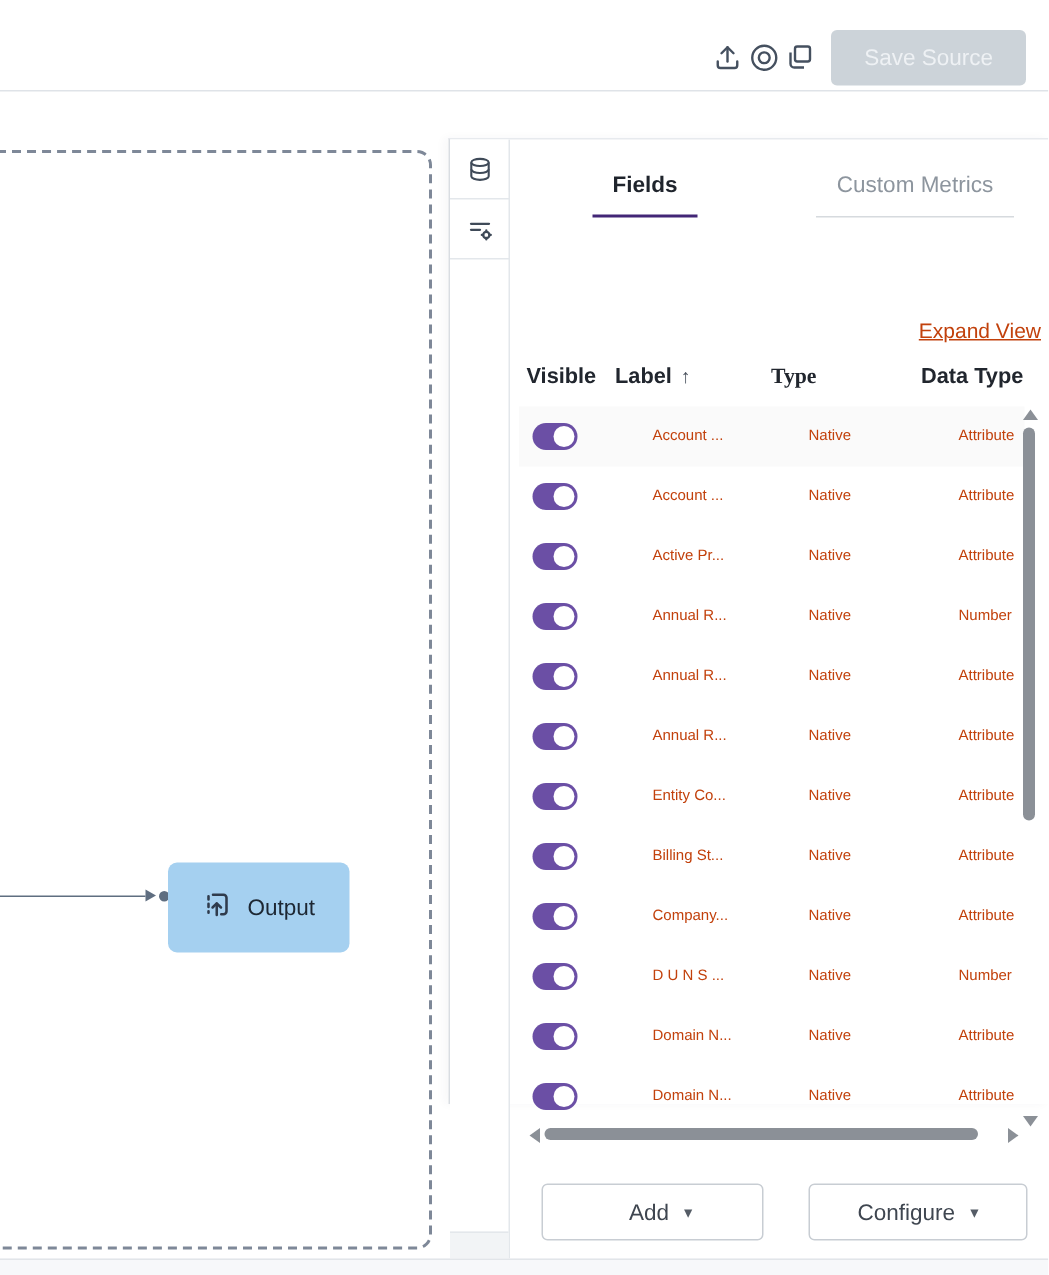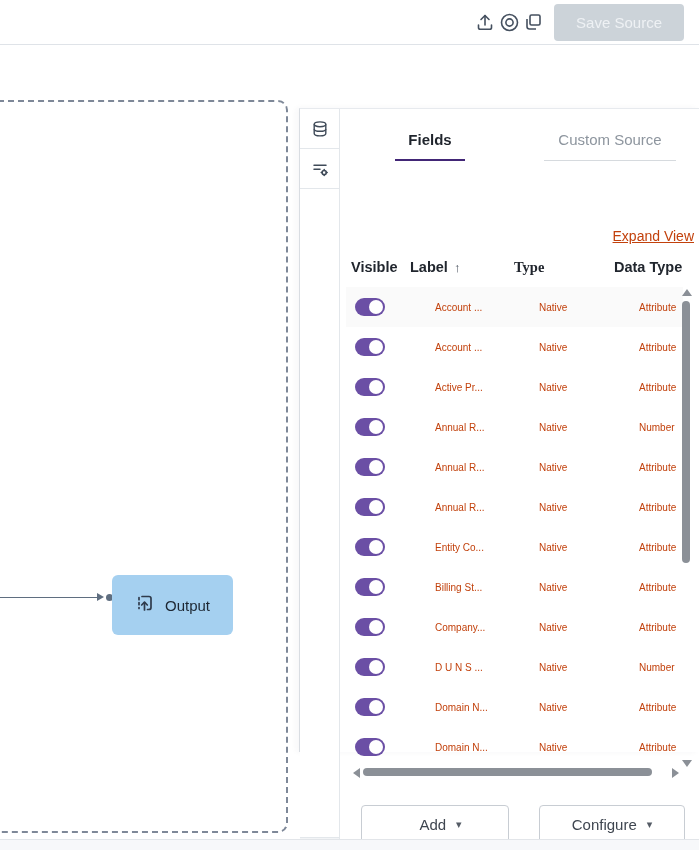--- a/index.html
+++ b/index.html
@@ -1,21 +1,21 @@
 <!DOCTYPE html>
 <html><head>
 <meta charset="utf-8">
 <style>
   * { margin:0; padding:0; box-sizing:border-box; }
   html,body { background:#fff; }
   body { font-family:"Liberation Sans","DejaVu Sans",sans-serif; }
   #app { position:relative; width:699px; height:850px; background:#fff; overflow:hidden; }
 
   
-  .topbar { position:absolute; top:0; left:0; width:699px; height:45px; background:#fff;
+  .topbar { position:absolute; top:16px; left:0; width:699px; height:45px; background:#fff;
             border-bottom:1px solid #dfe3e8; display:flex; align-items:center; justify-content:flex-end; gap:2px; padding-right:15px; }
   .tb-icon { width:22px; height:22px; display:flex; align-items:center; justify-content:center; cursor:pointer; }
   .tb-icon svg { stroke:#45505f; }
   .save-btn { height:37px; padding:0 22px; background:#ccd3d9; color:#eef1f4; font-size:15px;
               border:none; border-radius:4px; margin-left:8px; }
 
   
   .canvas-border { position:absolute; left:-12px; top:100px; width:300px; height:733px;
                    border:2px dashed #7e8898; border-radius:10px; }
   .segmented { position:absolute; left:72px; top:117px; height:38px; display:flex; font-size:15px; }
@@ -24,21 +24,21 @@
                   display:flex; align-items:center; justify-content:center; }
   .connector-line { position:absolute; left:0; top:597px; width:97px; height:0; border-top:1.5px solid #5f6e80; }
   .connector-arrow { position:absolute; left:97px; top:593px; width:0; height:0;
                      border-left:7px solid #5f6e80; border-top:4.5px solid transparent; border-bottom:4.5px solid transparent; }
   .connector-dot { position:absolute; left:106px; top:594px; width:7px; height:7px; border-radius:50%; background:#5f6e80; }
   .output-node { position:absolute; left:112px; top:575px; width:121px; height:60px; background:#a5d0f0;
                  border-radius:6px; display:flex; align-items:center; justify-content:center; gap:10px; cursor:pointer; }
   .output-node .label { font-size:15px; color:#1d2733; }
 
   
-  .panel { position:absolute; left:299px; top:108px; width:400px; height:644px; background:#fff;
+  .panel { position:absolute; left:299px; top:92px; width:400px; height:644px; background:#fff;
            border-left:1px solid #d9dde2; border-top:1px solid #e7eaee; box-shadow:-3px 0 6px rgba(40,50,70,.04); }
   .rail { position:absolute; left:0; top:0; width:40px; height:746px; border-right:1px solid #e3e7eb; background:#fff; }
   .rail-cell { width:40px; height:40px; display:flex; align-items:center; justify-content:center;
                border-bottom:1px solid #e3e7eb; cursor:pointer; }
   .rail-bottom { position:absolute; bottom:0; left:0; width:39px; height:18px; background:#f2f4f6; border-top:1px solid #e3e7eb; }
 
   .tabs { position:absolute; left:40px; top:8px; width:360px; display:flex; }
   .tab { width:180px; display:flex; flex-direction:column; align-items:center; padding-top:14px; cursor:pointer; }
   .tab .tab-label { font-size:15px; }
   .tab.active .tab-label { color:#1f242c; font-weight:bold; }
@@ -153,21 +153,21 @@
         </svg>
       </div>
       <div class="rail-bottom"></div>
     </div>
 
     <div class="tabs">
       <div class="tab active">
         <span class="tab-label">Fields</span>
       </div>
       <div class="tab inactive">
-        <span class="tab-label">Custom Source</span>
+        <span class="tab-label">Custom Metrics</span>
       </div>
     </div>
 
 
     <a class="expand-link">Expand View</a>
 
     <div class="thead">
       <span class="th th-visible">Visible</span>
       <span class="th th-label">
         <span>Label</span><span class="sort-arrow">↑</span>

